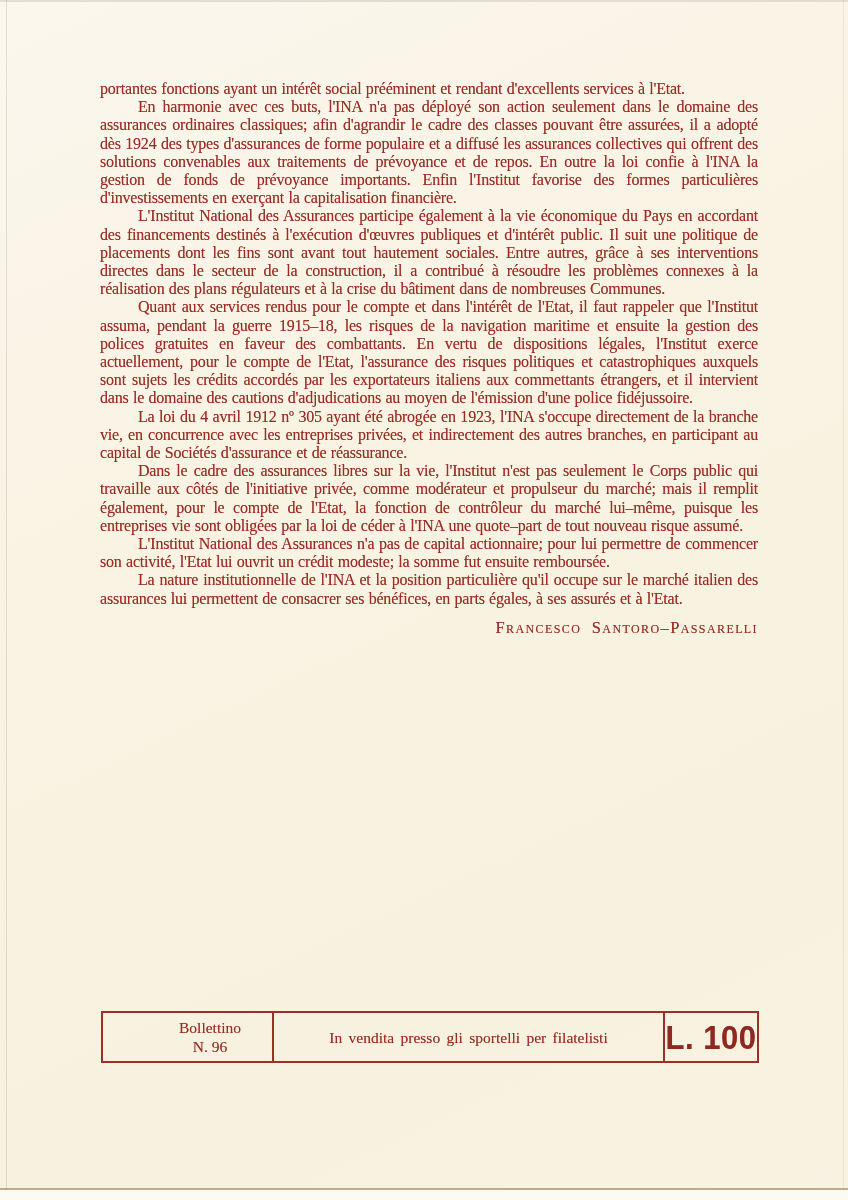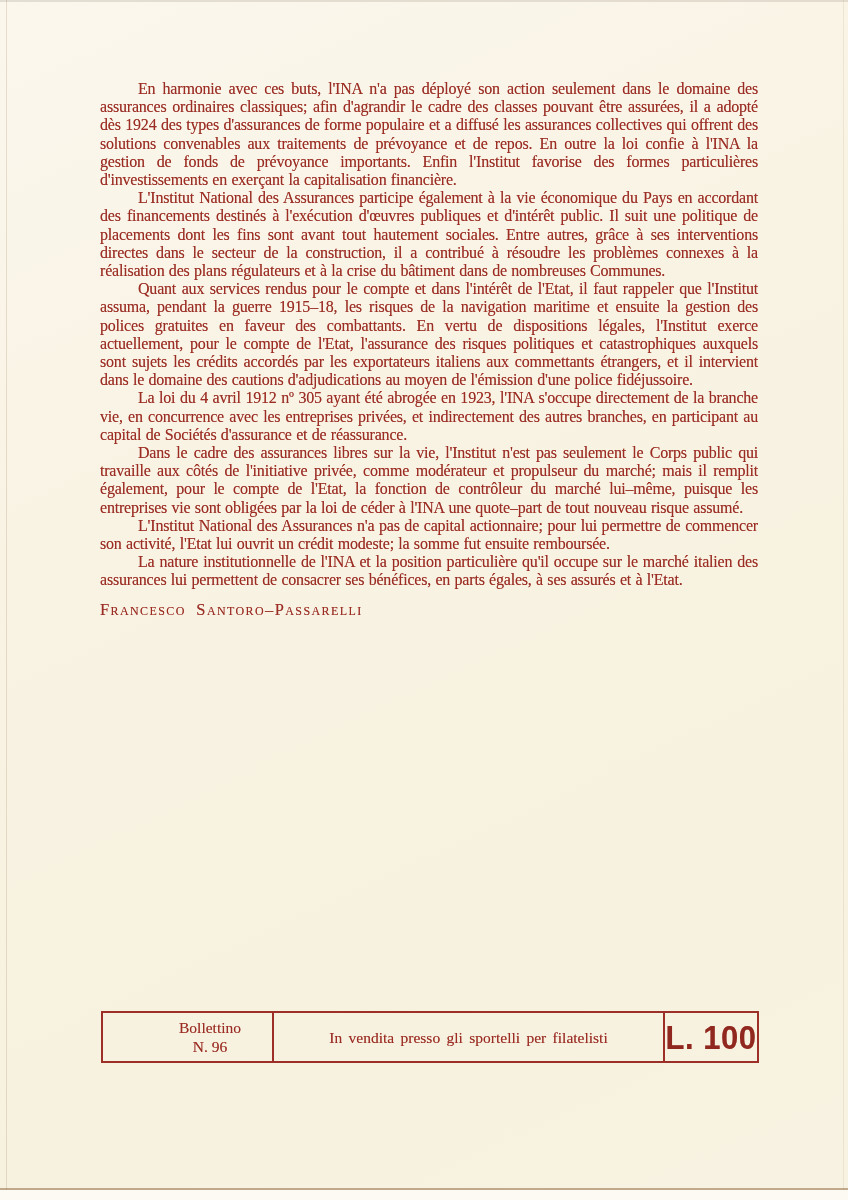--- a/index.html
+++ b/index.html
@@ -32,21 +32,21 @@
     font-size: 16px; line-height: 18.2px;
     letter-spacing: -0.2px; word-spacing: 0.6px;
     text-align: justify;
     text-shadow: 0 0 0.5px rgba(155,45,36,0.55);
   }
   .article p { margin: 0; }
   .article p.ind { text-indent: 38px; font-family: Liberation Serif, serif; }
 
   .signature {
     margin-top: 11px;
-    text-align: left;
+    text-align: right;
     font-variant: small-caps;
     font-size: 16.5px;
     letter-spacing: 1.4px;
     word-spacing: 5px;
     text-indent: 0;
   }
 
   .translation {
     position: absolute; left: 103px; top: 963px;
     font-size: 15px; letter-spacing: 0.1px;
@@ -89,20 +89,21 @@
 </head>
 <body>
 
 <div class="page">
 
   <div class="edge-top"></div>
   <div class="edge-left"></div>
   <div class="edge-right"></div>
 
   <div class="article">
+    <p>portantes fonctions ayant un intérêt social prééminent et rendant d'excellents services à l'Etat.</p>
     <p class="ind">En harmonie avec ces buts, l'INA n'a pas déployé son action seulement dans le domaine des assurances ordinaires classiques; afin d'agrandir le cadre des classes pouvant être assurées, il a adopté dès 1924 des types d'assurances de forme populaire et a diffusé les assurances collectives qui offrent des solutions convenables aux traitements de prévoyance et de repos. En outre la loi confie à l'INA la gestion de fonds de prévoyance importants. Enfin l'Institut favorise des formes particulières d'investissements en exerçant la capitalisation financière.</p>
     <p class="ind">L'Institut National des Assurances participe également à la vie économique du Pays en accordant des financements destinés à l'exécution d'œuvres publiques et d'intérêt public. Il suit une politique de placements dont les fins sont avant tout hautement sociales. Entre autres, grâce à ses interventions directes dans le secteur de la construction, il a contribué à résoudre les problèmes connexes à la réalisation des plans régulateurs et à la crise du bâtiment dans de nombreuses Communes.</p>
     <p class="ind">Quant aux services rendus pour le compte et dans l'intérêt de l'Etat, il faut rappeler que l'Institut assuma, pendant la guerre 1915–18, les risques de la navigation maritime et ensuite la gestion des polices gratuites en faveur des combattants. En vertu de dispositions légales, l'Institut exerce actuellement, pour le compte de l'Etat, l'assurance des risques politiques et catastrophiques auxquels sont sujets les crédits accordés par les exportateurs italiens aux commettants étrangers, et il intervient dans le domaine des cautions d'adjudications au moyen de l'émission d'une police fidéjussoire.</p>
     <p class="ind">La loi du 4 avril 1912 nº 305 ayant été abrogée en 1923, l'INA s'occupe directement de la branche vie, en concurrence avec les entreprises privées, et indirectement des autres branches, en participant au capital de Sociétés d'assurance et de réassurance.</p>
     <p class="ind">Dans le cadre des assurances libres sur la vie, l'Institut n'est pas seulement le Corps public qui travaille aux côtés de l'initiative privée, comme modérateur et propulseur du marché; mais il remplit également, pour le compte de l'Etat, la fonction de contrôleur du marché lui–même, puisque les entreprises vie sont obligées par la loi de céder à l'INA une quote–part de tout nouveau risque assumé.</p>
     <p class="ind">L'Institut National des Assurances n'a pas de capital actionnaire; pour lui permettre de commencer son activité, l'Etat lui ouvrit un crédit modeste; la somme fut ensuite remboursée.</p>
     <p class="ind">La nature institutionnelle de l'INA et la position particulière qu'il occupe sur le marché italien des assurances lui permettent de consacrer ses bénéfices, en parts égales, à ses assurés et à l'Etat.</p>
     <div class="signature">Francesco Santoro–Passarelli</div>
   </div>
 

